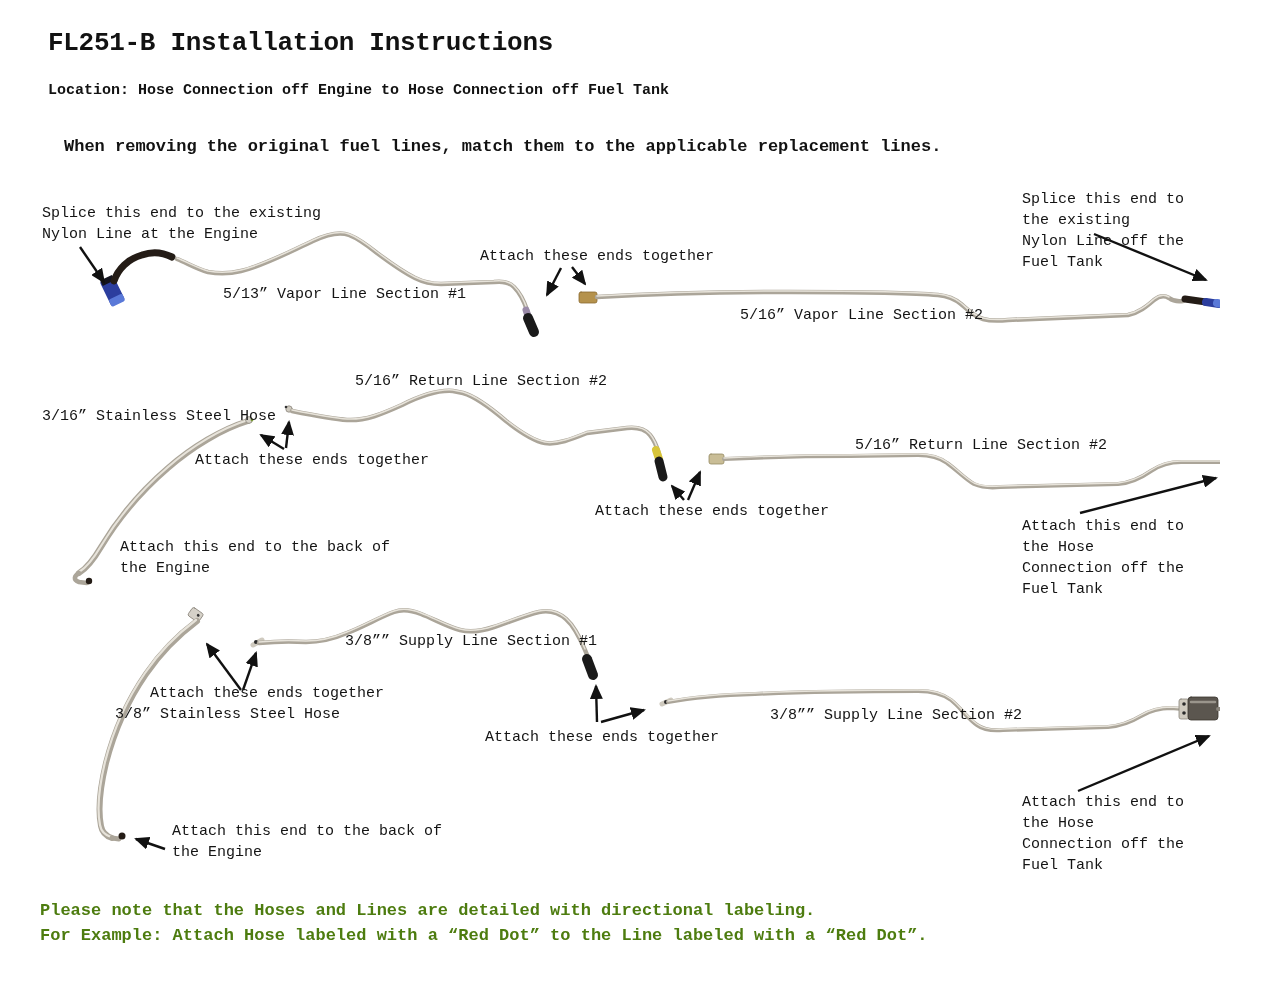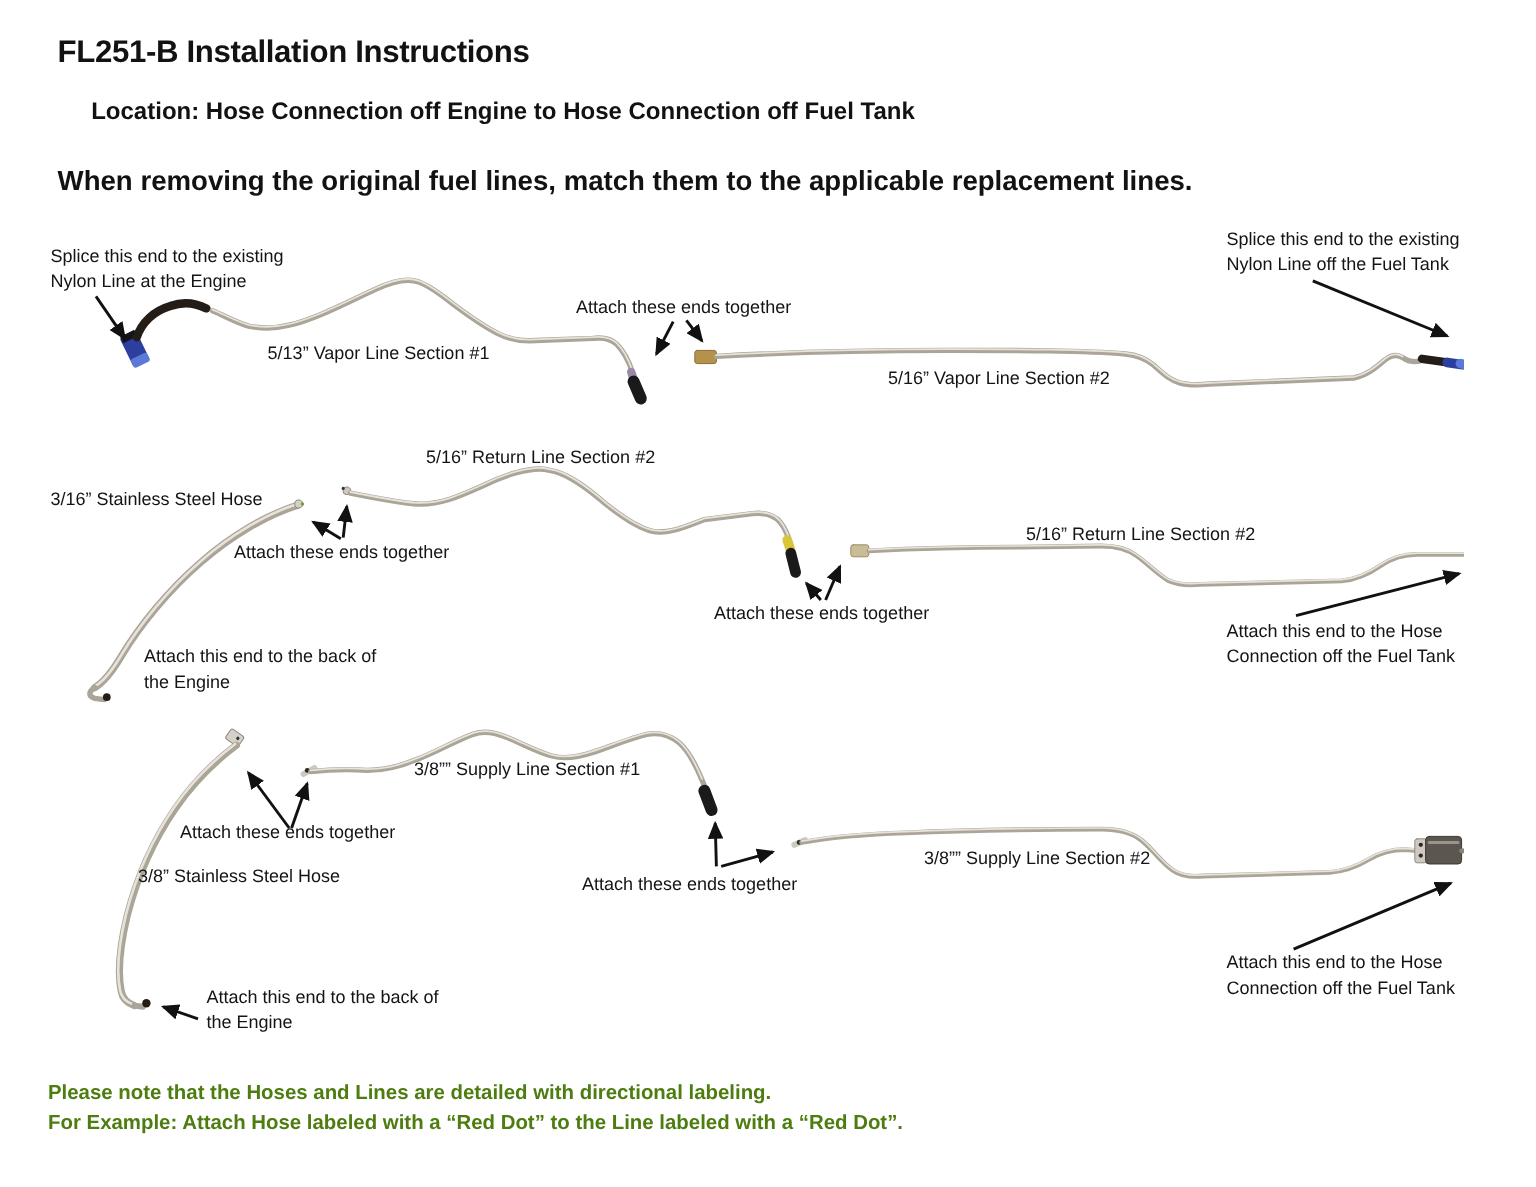--- a/index.html
+++ b/index.html
@@ -1,21 +1,21 @@
 <!DOCTYPE html>
 <html><head>
 <meta charset="utf-8">
 <style>
   html,body{margin:0;padding:0;background:#ffffff;}
   #canvas{position:relative;width:1220px;height:989px;background:#ffffff;overflow:hidden;
-          font-family:Liberation Sans, sans-serif;color:#111;}
+          font-family:Liberation Mono, monospace;color:#111;}
   .hdr{position:absolute;font-weight:bold;color:#121212;}
   #title{left:48px;top:28px;font-size:26px;letter-spacing:-0.3px;}
-  #location{left:48px;top:82px;font-size:20px;margin-left:28px;}
-  #when{left:48px;top:137px;font-size:23px;}
+  #location{left:48px;top:82px;font-size:15px;}
+  #when{left:64px;top:137px;font-size:17px;}
   .lbl{position:absolute;font-size:15px;line-height:21px;color:#141414;white-space:pre-line;}
   #diagram-svg{position:absolute;left:0;top:0;}
   .ftr{position:absolute;font-weight:bold;font-size:17px;color:#4d7c0f;}
   #note1{left:40px;top:901px;}
   #note2{left:40px;top:926px;}
 </style>
 </head>
 <body>
 
 <div id="canvas">
@@ -144,21 +144,21 @@
   <div class="lbl" style="left:195px;top:450px;">Attach these ends together</div>
   <div class="lbl" style="left:855px;top:435px;">5/16” Return Line Section #2</div>
   <div class="lbl" style="left:595px;top:501px;">Attach these ends together</div>
   <div class="lbl" style="left:120px;top:537px;">Attach this end to the back of
 the Engine</div>
   <div class="lbl" style="left:1022px;top:516px;">Attach this end to the Hose
 Connection off the Fuel Tank</div>
 
   <div class="lbl" style="left:345px;top:631px;">3/8”” Supply Line Section #1</div>
   <div class="lbl" style="left:150px;top:683px;">Attach these ends together</div>
-  <div class="lbl" style="left:115px;top:720px;">3/8” Stainless Steel Hose</div>
+  <div class="lbl" style="left:115px;top:704px;">3/8” Stainless Steel Hose</div>
   <div class="lbl" style="left:760px;top:705px;margin-left:10px;">3/8”” Supply Line Section #2</div>
   <div class="lbl" style="left:485px;top:727px;">Attach these ends together</div>
   <div class="lbl" style="left:172px;top:821px;">Attach this end to the back of
 the Engine</div>
   <div class="lbl" style="left:1022px;top:792px;">Attach this end to the Hose
 Connection off the Fuel Tank</div>
 
   <div id="note1" class="ftr">Please note that the Hoses and Lines are detailed with directional labeling.</div>
   <div id="note2" class="ftr">For Example: Attach Hose labeled with a “Red Dot” to the Line labeled with a “Red Dot”.</div>
 

